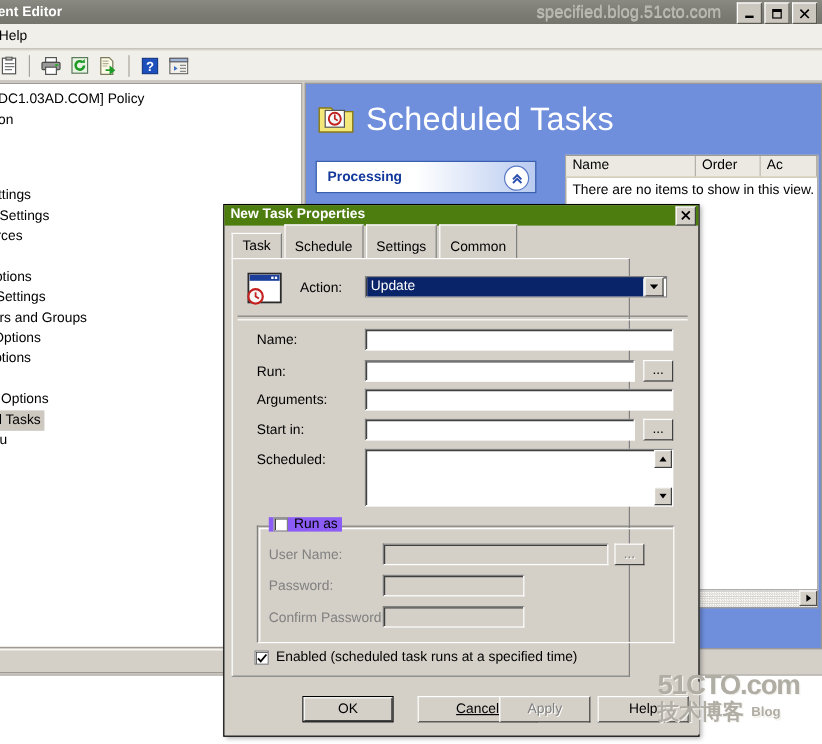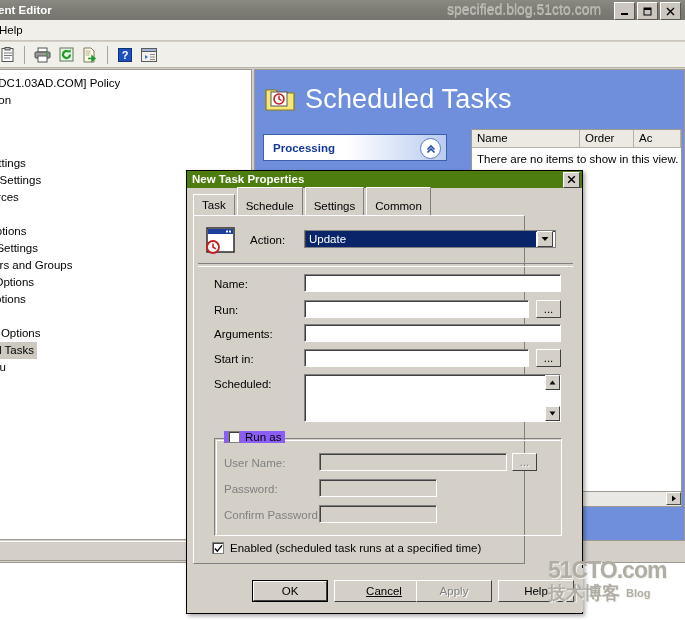--- a/index.html
+++ b/index.html
@@ -424,21 +424,21 @@
           </svg>
       </span>
       <span class="lbl">Enabled (scheduled task runs at a specified time)</span>
     </div>
   </div>
 
   <div class="dlg-btnrow">
     <div class="btn default" style="position:absolute;left:64px;top:12px;width:76px;height:22px;">
       <span>OK</span>
     </div>
-    <div class="btn" style="position:absolute;left:146px;top:12px;width:100px;height:22px;text-decoration:underline;">Cancel</div>
+    <div class="btn" style="position:absolute;left:160px;top:12px;width:100px;height:22px;text-decoration:underline;">Cancel</div>
     <div class="btn dis" style="position:absolute;left:228px;top:12px;width:76px;height:22px;">Apply</div>
     <div class="btn" style="position:absolute;left:310px;top:12px;width:76px;height:22px;">Help</div>
   </div>
 </div>
 
 <div class="wm-bot">
   <div class="l1">51CTO.com</div>
   <div class="l2">
     <span>技术博客</span><span class="sm">Blog</span>
   </div>

